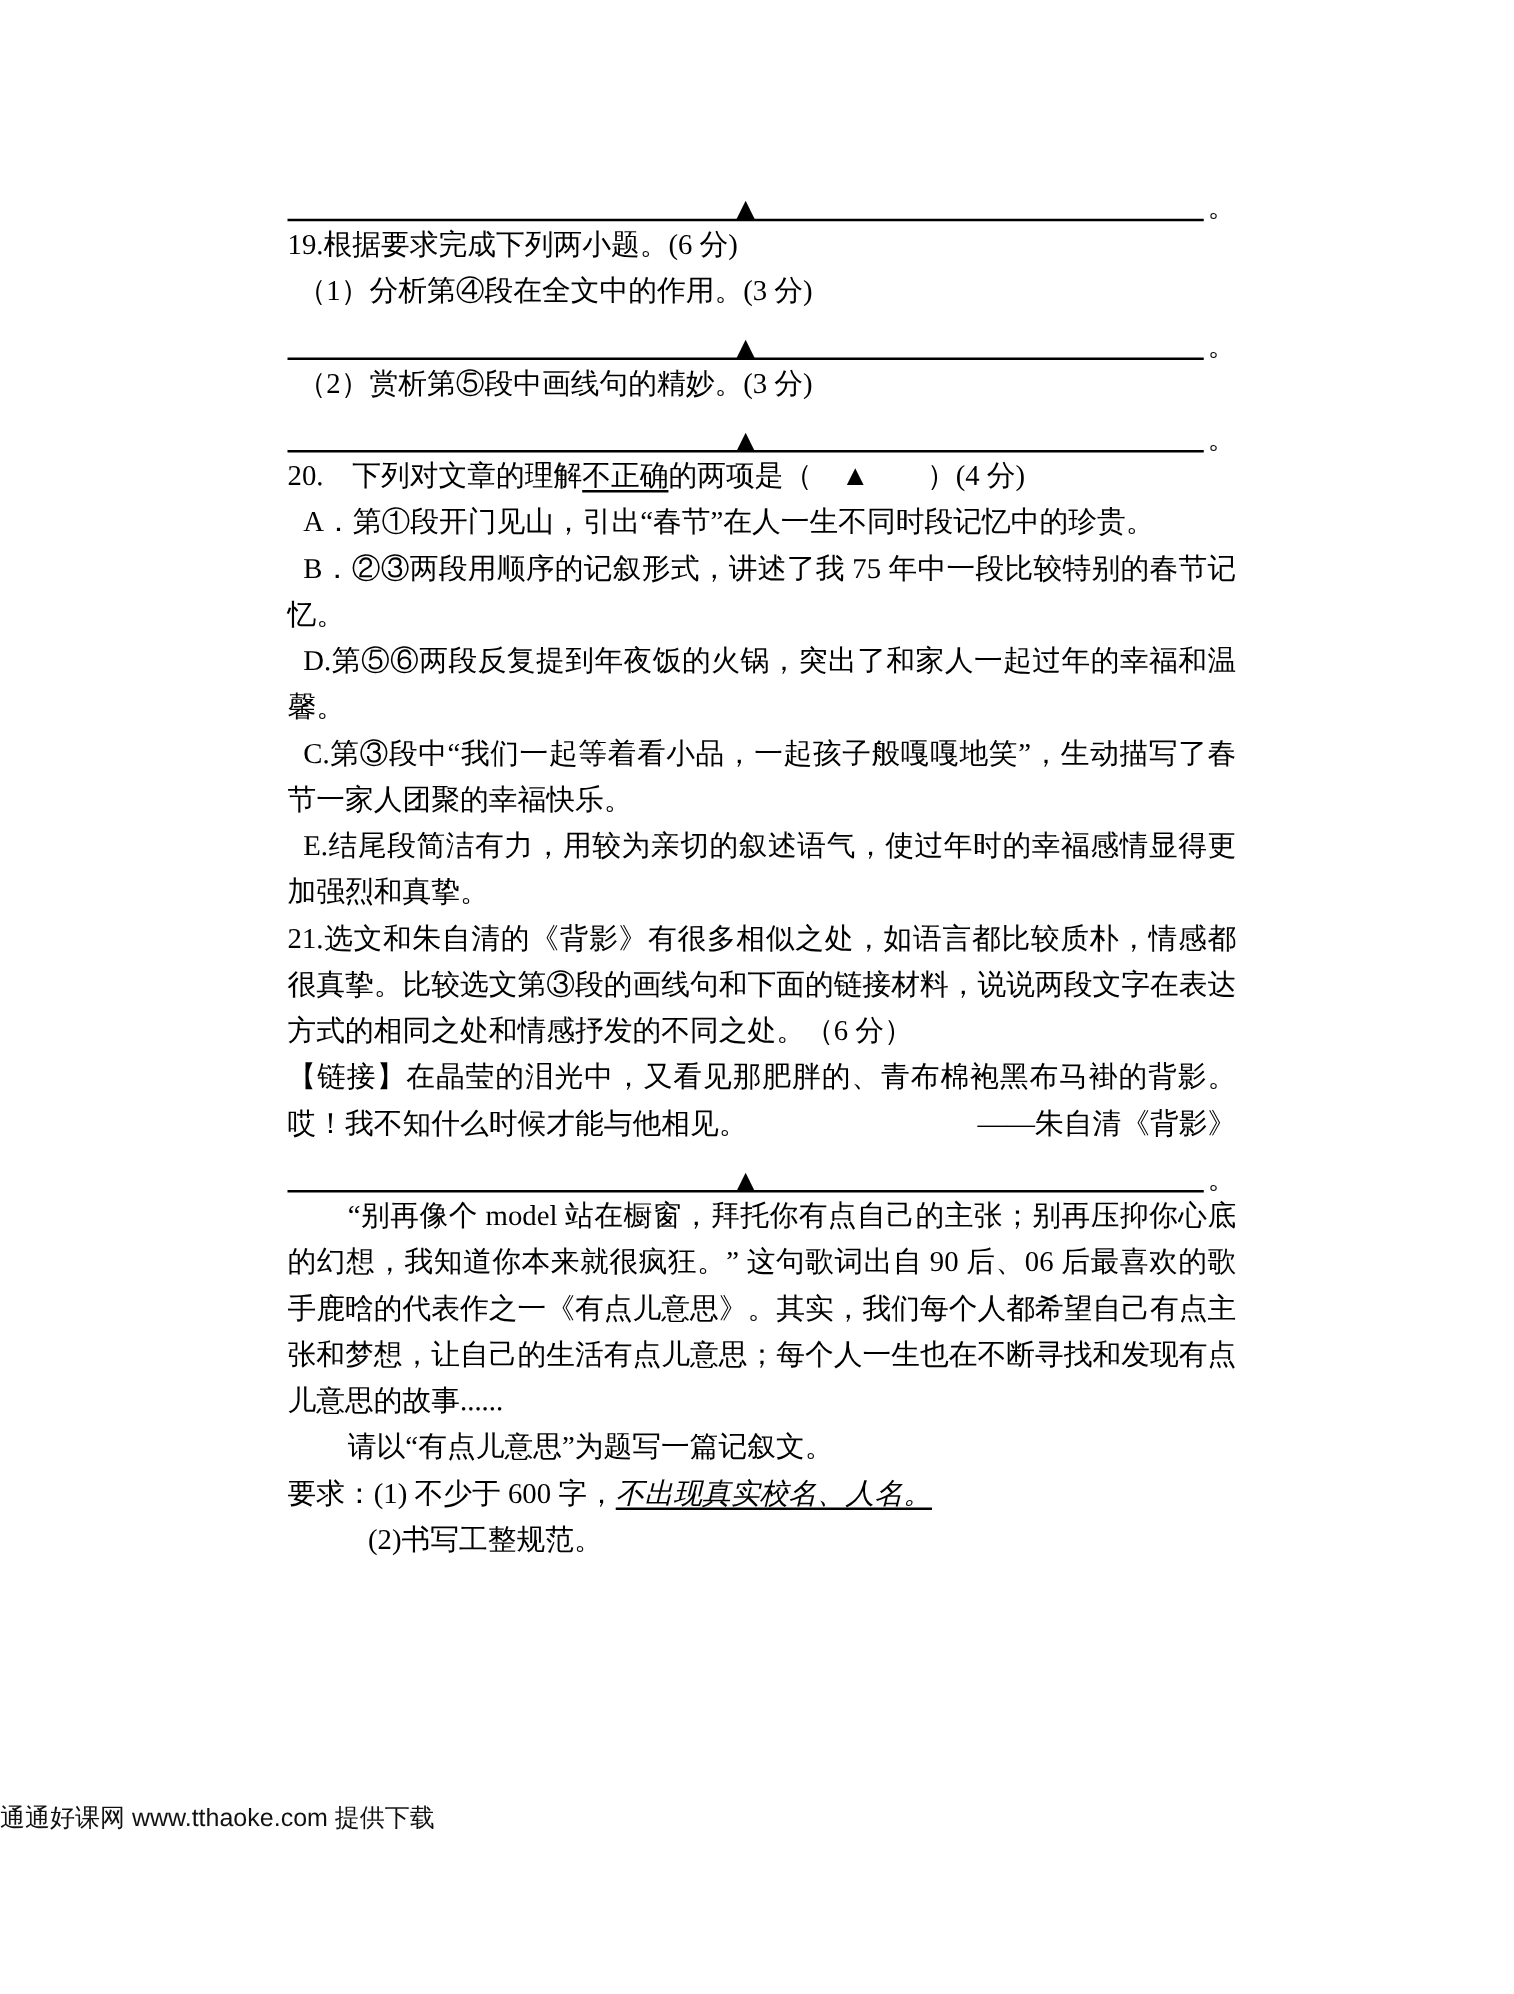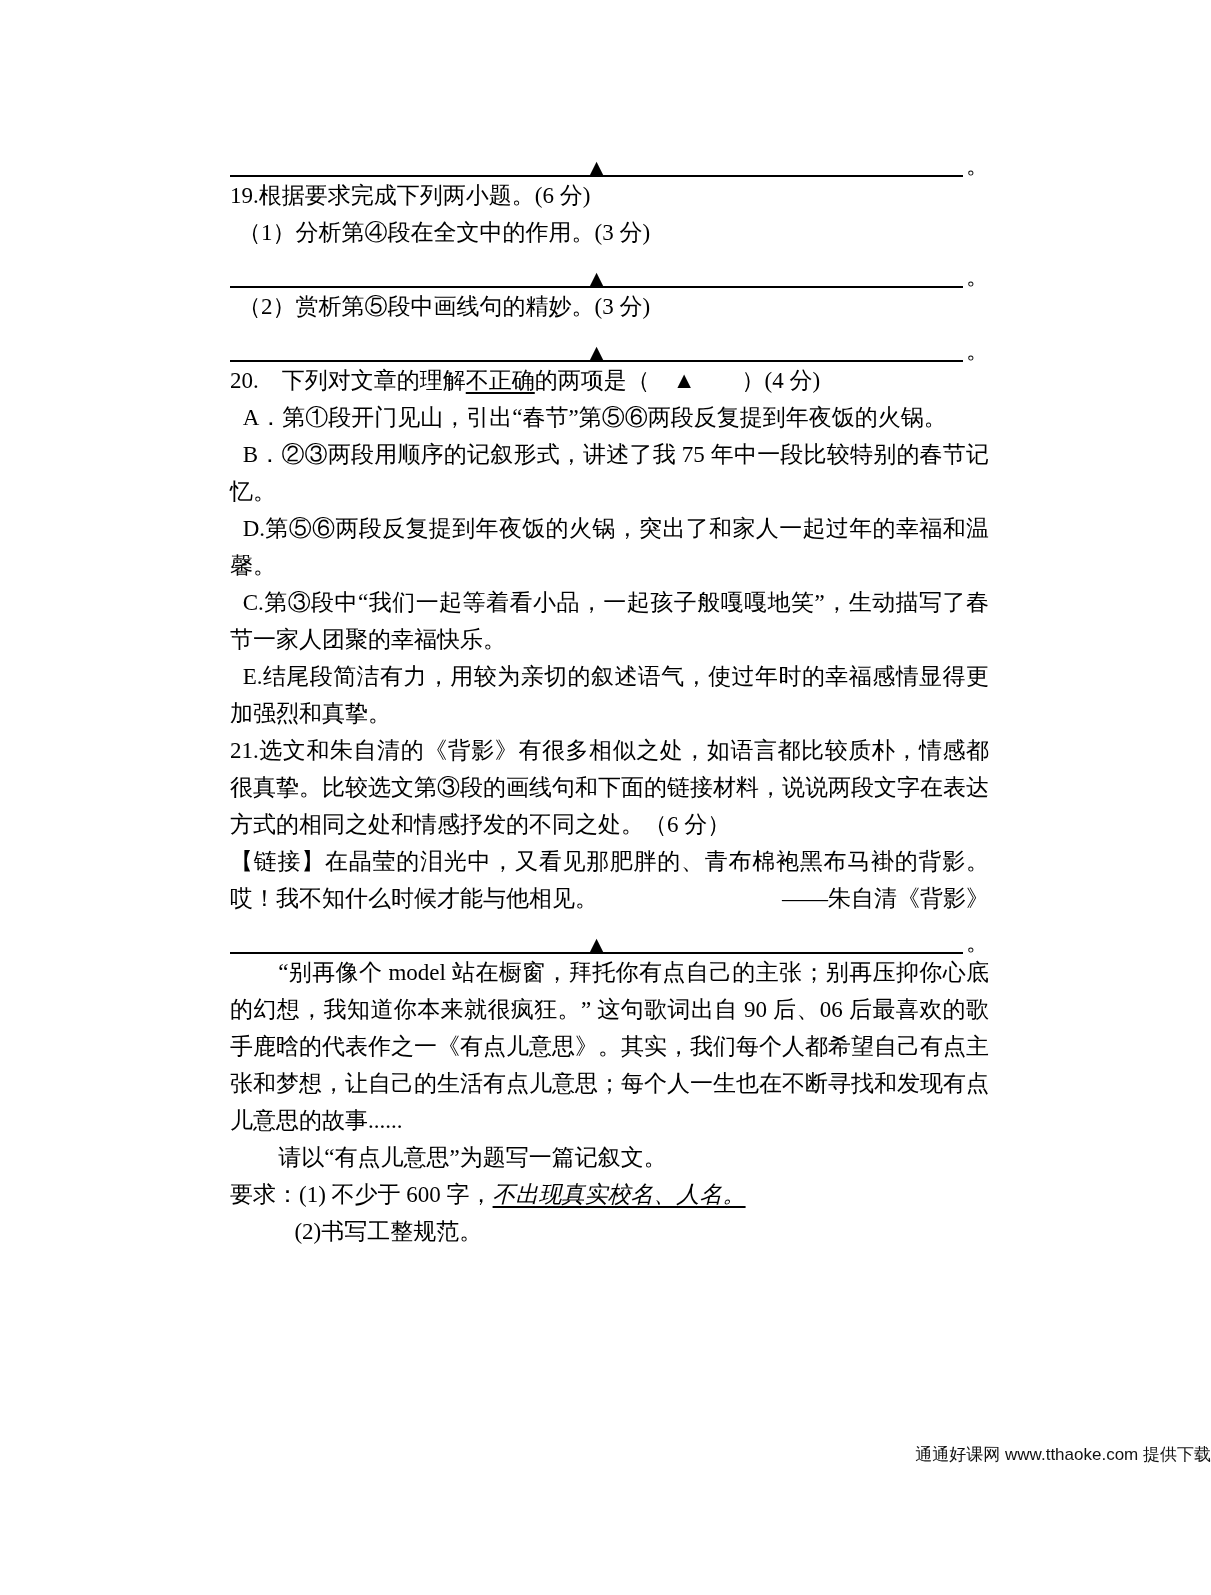--- a/index.html
+++ b/index.html
@@ -49,23 +49,23 @@
   .biu { font-weight: normal; font-style: italic; text-decoration: underline; text-underline-offset: 4px; margin-top: 20px; }
   .indent2 { text-indent: 2.1em; }
   .indent28 { text-indent: 2.8em; }
   .link-src { float: right; }
 
   .footer {
     position: absolute;
     top: 1444px;
     left: 0;
     width: 100%;
-    text-align: right;
+    text-align: left;
     font-family: "Liberation Sans", sans-serif;
-    font-size: 17px;
+    font-size: 20px;
     line-height: 22px;
     color: #111111;
   }
 </style>
 </head>
 <body>
 
 <main class="page">
 
   <div class="answer-line">
@@ -89,21 +89,21 @@
 
   <div class="answer-line">
     <div class="rule">
       <span class="tri">▲</span>
     </div>
     <span class="period">。</span>
   </div>
 
   <p><span>20.　下列对文章的理解</span><span class="u-emph">不正确</span><span>的两项是（　▲　　）(4 分)</span></p>
 
-  <p class="opt">A．第①段开门见山，引出“春节”第⑤⑥两段反复提到年夜饭的火锅。</p>
+  <p class="opt">A．第①段开门见山，引出“春节”在人一生不同时段记忆中的珍贵。</p>
   <p class="opt">B．②③两段用顺序的记叙形式，讲述了我 75 年中一段比较特别的春节记忆。</p>
   <p class="opt">D.第⑤⑥两段反复提到年夜饭的火锅，突出了和家人一起过年的幸福和温馨。</p>
   <p class="opt">C.第③段中“我们一起等着看小品，一起孩子般嘎嘎地笑”，生动描写了春节一家人团聚的幸福快乐。</p>
   <p class="opt">E.结尾段简洁有力，用较为亲切的叙述语气，使过年时的幸福感情显得更加强烈和真挚。</p>
 
   <p><span>21.选文和朱自清的《背影》有很多相似之处，如语言都比较质朴，情感都很真挚。比较选文第③段的画线句和下面的链接材料，说说两段文字在表达方式的</span><span class="bold">相同之处</span><span>和情感抒发的</span><span class="bold">不同之处</span><span>。（6 分）</span></p>
 
   <p><span class="bold">【链接】</span><span>在晶莹的泪光中，又看见那肥胖的、青布棉袍黑布马褂的背影。哎！我不知什么时候才能与他相见。</span><span class="link-src">——朱自清《背影》</span></p>
 
   <div class="answer-line">

